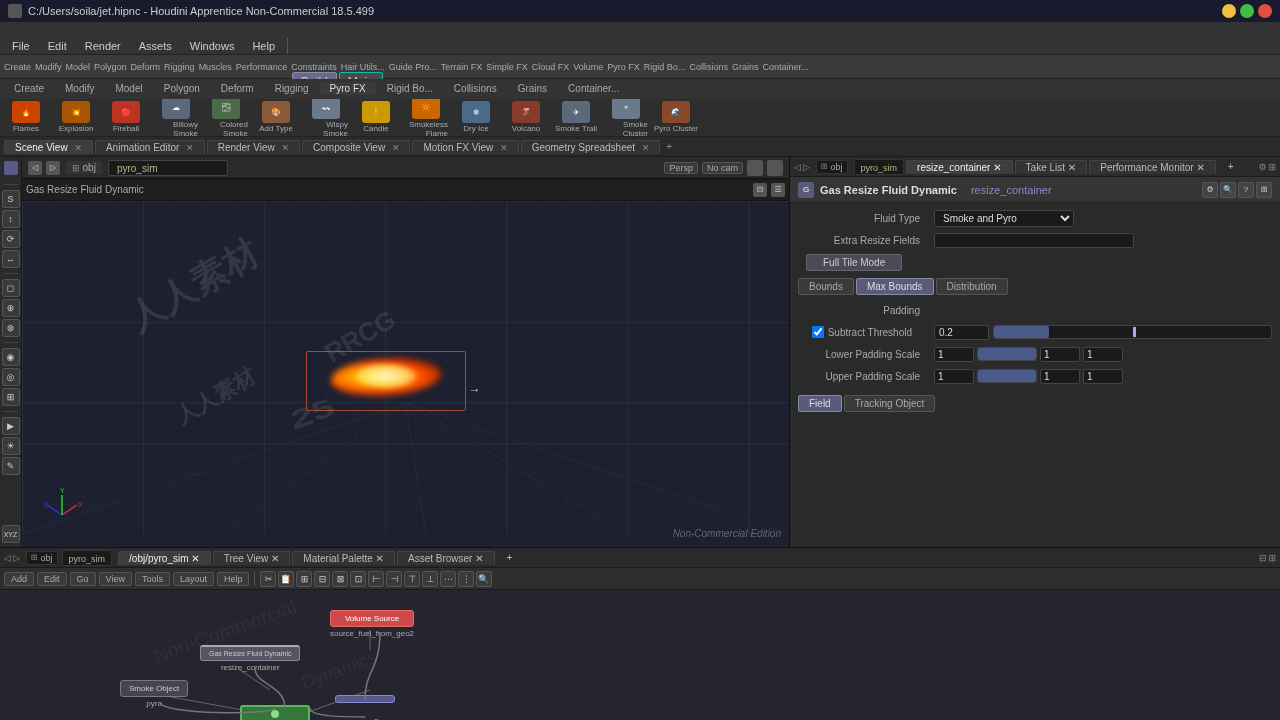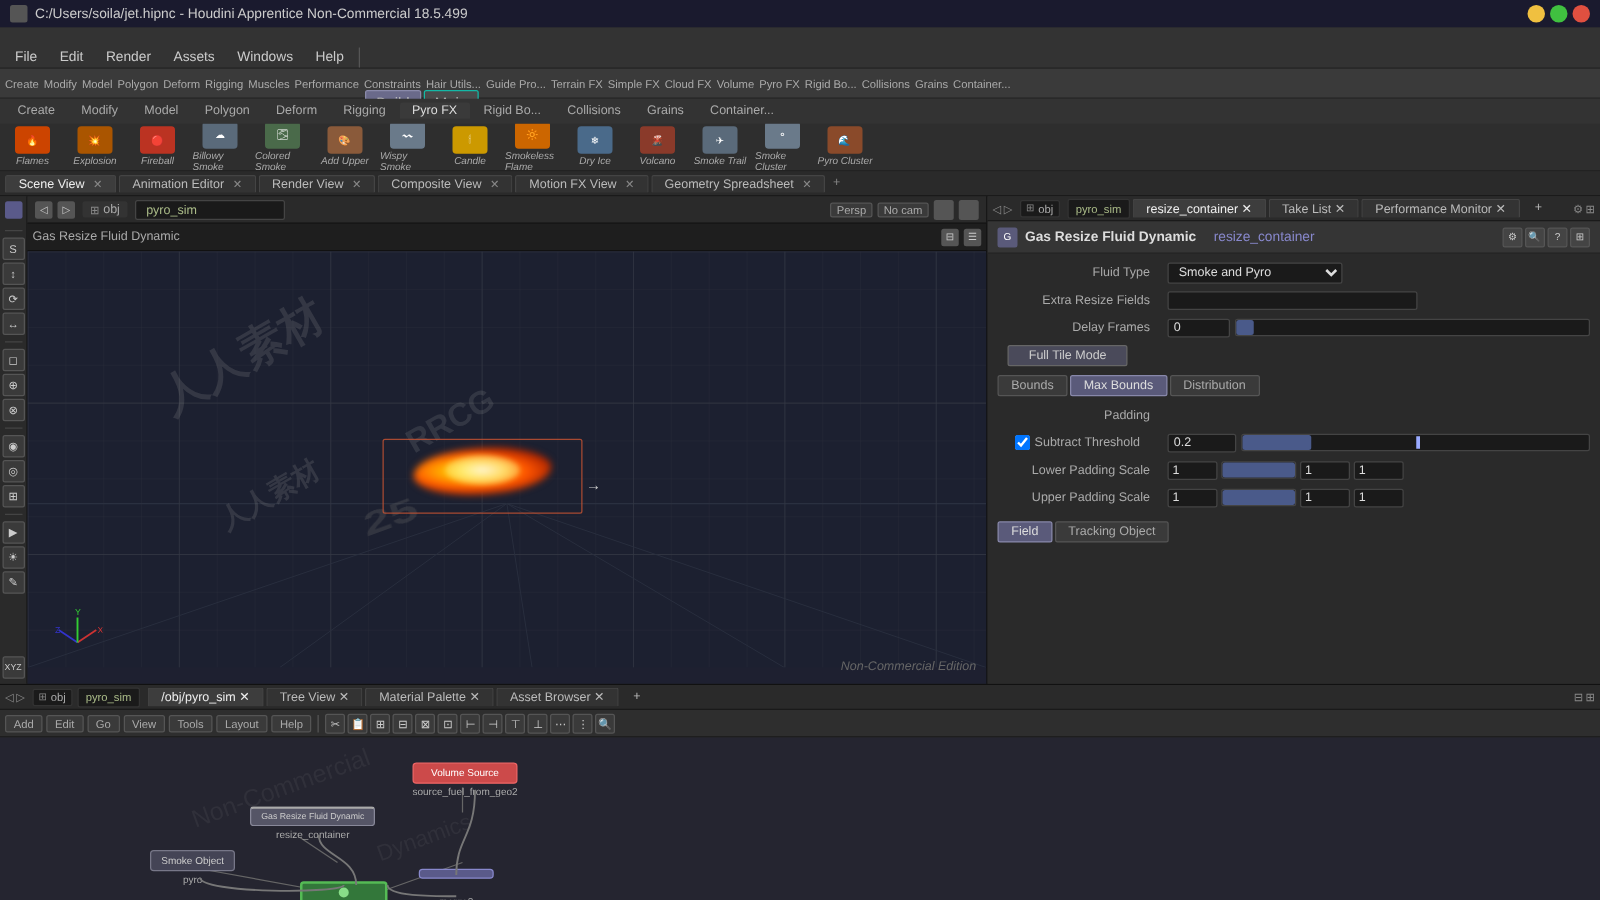--- a/index.html
+++ b/index.html
@@ -114,21 +114,21 @@
     .shelf-icon-box {
       width: 28px;
       height: 22px;
       border-radius: 3px;
       display: flex;
       align-items: center;
       justify-content: center;
       font-size: 8px;
       color: white;
     }
-    .shelf-icon-label { font-size: 8px; color: #aaa; margin-top: 1px; text-align: left; font-style: italic; }
+    .shelf-icon-label { font-size: 8px; color: #aaa; margin-top: 1px; text-align: right; }
 
     
     .panel-tabs {
       background: #2a2a2a;
       height: 20px;
       display: flex;
       align-items: center;
       padding: 0 4px;
       gap: 2px;
       border-bottom: 1px solid #1a1a1a;
@@ -501,21 +501,21 @@
     <div class="shelf-icon-item">
       <div class="shelf-icon-box" style="background:#5a6a7a;">☁</div>
       <span class="shelf-icon-label">Billowy Smoke</span>
     </div>
     <div class="shelf-icon-item">
       <div class="shelf-icon-box" style="background:#4a6a4a;">🌫</div>
       <span class="shelf-icon-label">Colored Smoke</span>
     </div>
     <div class="shelf-icon-item">
       <div class="shelf-icon-box" style="background:#8a5a3a;">🎨</div>
-      <span class="shelf-icon-label">Add Upper</span>
+      <span class="shelf-icon-label">Add Type</span>
     </div>
     <div class="shelf-icon-item">
       <div class="shelf-icon-box" style="background:#6a7a8a;">〰</div>
       <span class="shelf-icon-label">Wispy Smoke</span>
     </div>
     <div class="shelf-icon-item">
       <div class="shelf-icon-box" style="background:#cc9900;">🕯</div>
       <span class="shelf-icon-label">Candle</span>
     </div>
     <div class="shelf-icon-item">
@@ -728,31 +728,20 @@
           </div>
         </div>
 
         <div class="prop-row">
           <span class="prop-label">Extra Resize Fields</span>
           <div class="prop-value">
             <input class="prop-input" style="width: 200px;" type="text" value="">
           </div>
         </div>
 
-        <div class="prop-row">
-          <span class="prop-label">Delay Frames</span>
-          <div class="prop-value">
-            <div class="prop-slider-container">
-              <input class="prop-input" type="text" value="0" style="width: 50px;">
-              <div class="prop-slider" style="flex:1;">
-                <div class="prop-slider-fill" style="width:5%;"></div>
-              </div>
-            </div>
-          </div>
-        </div>
 
         <div style="padding:3px 8px;">
           <button class="full-btn">Full Tile Mode</button>
         </div>
 
         <div class="tab-buttons">
           <button class="tab-btn">Bounds</button>
           <button class="tab-btn active">Max Bounds</button>
           <button class="tab-btn">Distribution</button>
         </div>

